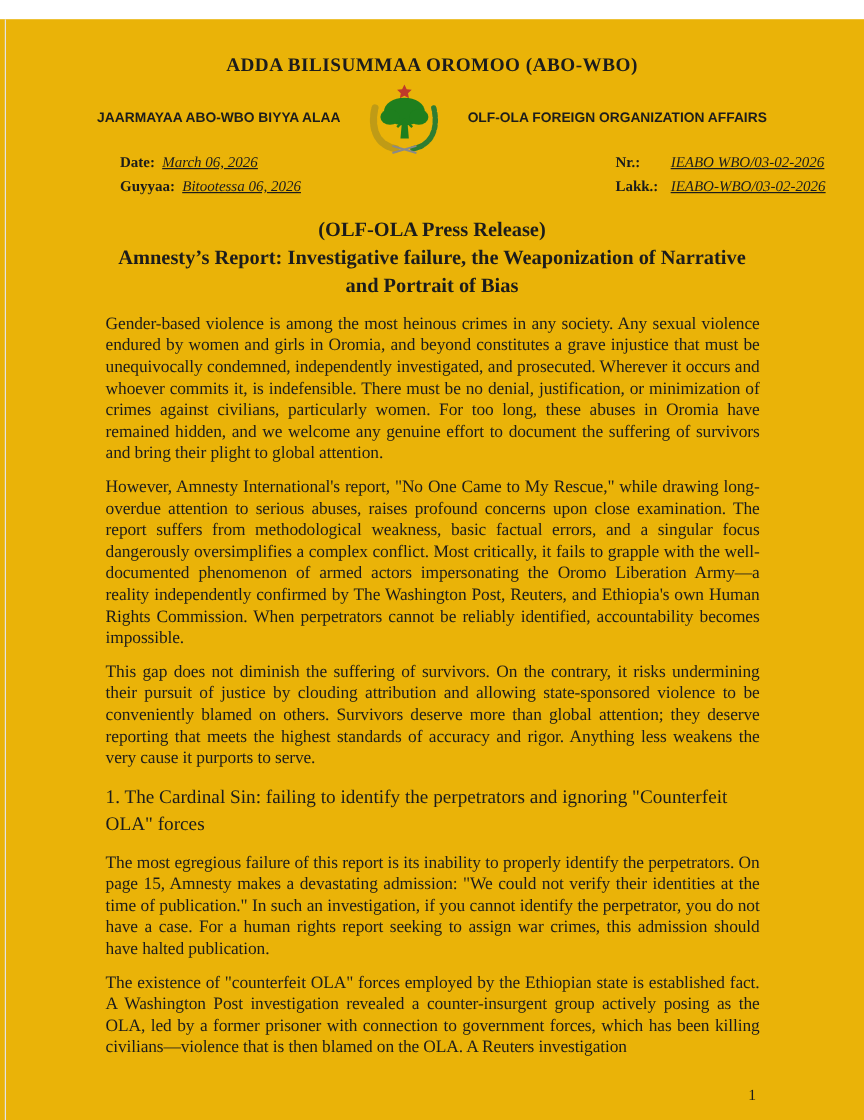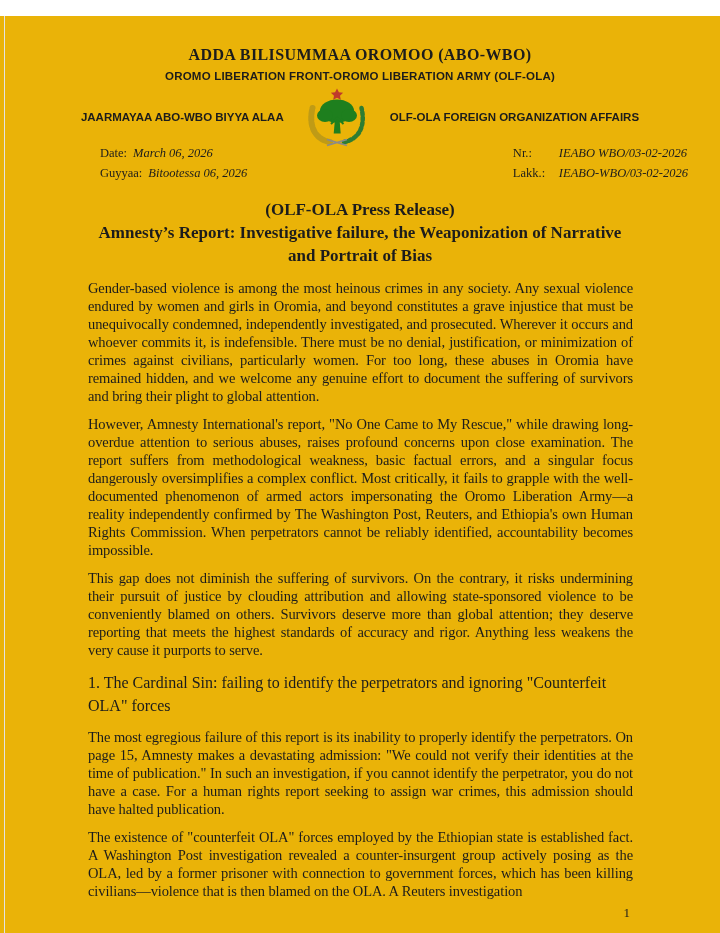--- a/index.html
+++ b/index.html
@@ -59,25 +59,26 @@
   .emblem svg { display: block; }
   .meta-row {
     display: flex;
     justify-content: space-between;
     margin: 2px 32px 0 100px;
     font-family: "Liberation Serif", serif;
     font-size: 12.5px;
     text-align: left;
   }
   .meta-line { display: flex; margin-bottom: 5px; }
-  .meta-line .label { font-weight: 400; }
+  .meta-line .label { font-weight: 700; }
   .meta-left .label { margin-right: 6px; }
   .meta-right .label { min-width: 40px; text-align: left; margin-right: 6px; }
   .meta-line .val {
     font-style: italic;
+    text-decoration: underline;
   }
   
   .doc-title {
     margin: 12px auto 0;
     max-width: 532px;
     text-align: center;
     font-family: "Liberation Serif", serif;
     font-weight: 700;
     font-size: 17px;
     line-height: 23px;
@@ -111,21 +112,20 @@
   }
 </style>
 </head>
 <body>
 
 <div class="page">
   <div class="scan-line"></div>
 
   <header class="letterhead">
     <div class="org-serif">ADDA BILISUMMAA OROMOO (ABO-WBO)</div>
-    <div class="org-sans">OROMO LIBERATION FRONT-OROMO LIBERATION ARMY (OLF-OLA)</div>
 
     <div class="emblem-row">
       <span class="wing">JAARMAYAA ABO-WBO BIYYA ALAA</span>
       <span class="emblem">
         <svg width="72" height="60" viewBox="0 0 72 60">
           <path d="M36 1.5 l1.9 3.8 4.2 .5 -3.1 2.9 .8 4.1 -3.8-2.1 -3.8 2.1 .8-4.1 -3.1-2.9 4.2-.5 z" fill="#bf3a2b"></path>
           <ellipse cx="36" cy="24" rx="17" ry="11.5" fill="#1e7f1e"></ellipse>
           <ellipse cx="24" cy="28.5" rx="8" ry="6.5" fill="#1e7f1e"></ellipse>
           <ellipse cx="48" cy="28.5" rx="8" ry="6.5" fill="#1e7f1e"></ellipse>
           <path d="M34 32 h4.5 l1.2 14.5 h-7 z" fill="#1e7f1e"></path>

